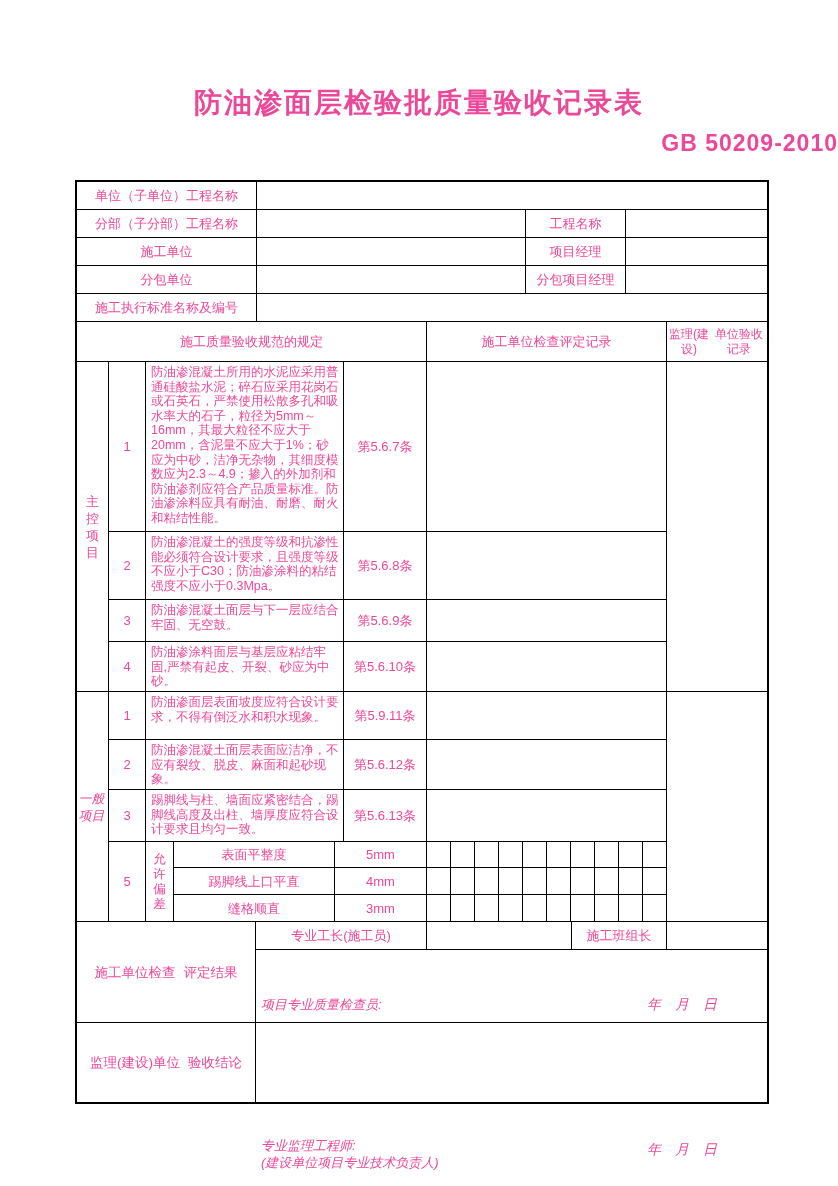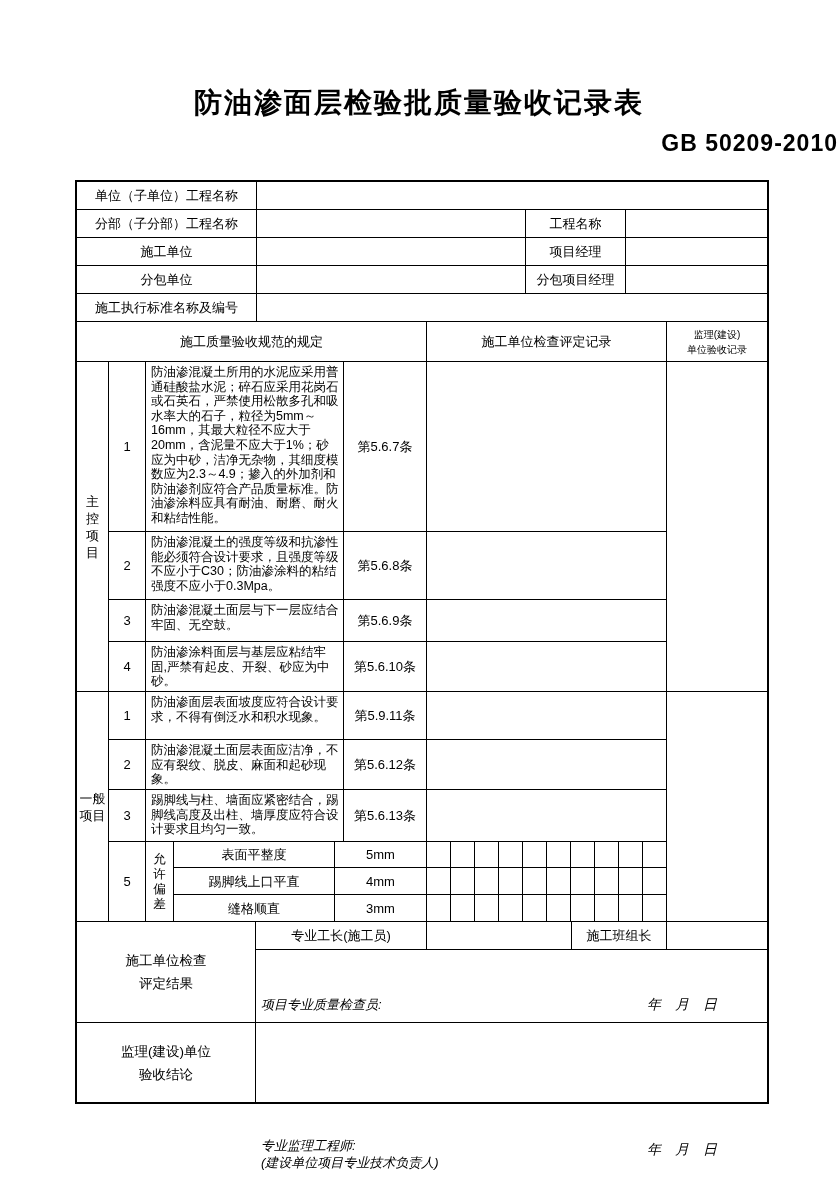--- a/index.html
+++ b/index.html
@@ -1,40 +1,40 @@
 <!DOCTYPE html>
 <html><head>
 <meta charset="utf-8">
 <style>
   html,body{margin:0;padding:0;background:#fff;}
   .sheet{position:relative;width:838px;height:1186px;background:#ffffff;
-         font-family:"Liberation Sans",sans-serif;color:#000000;overflow:hidden;border-radius:9px;}
+         font-family:"Liberation Sans",sans-serif;color:#ec4899;overflow:hidden;border-radius:9px;}
   .form-title{position:absolute;left:0;right:0;top:84px;text-align:center;
               font-size:28px;font-weight:bold;letter-spacing:2px;}
   .std-no{position:absolute;left:0;right:0;top:130px;text-align:right;
           font-size:23px;font-weight:bold;letter-spacing:1px;}
   .tbl{position:absolute;left:75px;top:180px;width:690px;height:920px;
        border:2px solid #000;box-sizing:content-box;}
   .cell{position:absolute;box-sizing:border-box;
         border-right:1px solid #000;border-bottom:1px solid #000;
         display:flex;align-items:center;justify-content:center;
         font-size:13px;line-height:15px;text-align:center;}
   .noR{border-right:none;} .noB{border-bottom:none;}
   .txt{align-items:flex-start;justify-content:flex-start;text-align:left;
        padding:3px 3px 0 5px;font-size:12.5px;line-height:14.6px;}
   .vword span{display:block;width:15px;word-break:break-all;line-height:17px;
               margin:0 auto;text-align:center;}
   .vword2 span{display:block;width:28px;word-break:break-all;line-height:17px;
-               margin:0 auto;text-align:center;}
+               margin:0 auto;text-align:left;font-style:italic;}
   .vnarrow span{display:block;width:13px;word-break:break-all;font-size:12.5px;
                 line-height:15px;margin:0 auto;text-align:center;}
   .measure-row{padding:0;display:flex;align-items:stretch;}
   .mcell{flex:1;border-right:1px solid #000;}
   .mcell:last-child{border-right:none;}
-  .foot-label{flex-direction:column;gap:8px;font-size:13.5px;}
+  .foot-label{flex-direction:row;gap:8px;font-size:13.5px;}
   .rel{position:relative;display:block;}
   .anch{position:absolute;font-size:13px;font-style:italic;}
 </style>
 </head>
 <body>
 
 <div class="sheet">
 
   <div class="form-title">防油渗面层检验批质量验收记录表</div>
   <div class="std-no">GB 50209-2010</div>
@@ -57,21 +57,21 @@
     <div class="cell" style="left:0;top:84px;width:180px;height:28px">分包单位</div>
     <div class="cell" style="left:180px;top:84px;width:269px;height:28px"></div>
     <div class="cell" style="left:449px;top:84px;width:100px;height:28px">分包项目经理</div>
     <div class="cell noR" style="left:549px;top:84px;width:141px;height:28px"></div>
 
     <div class="cell" style="left:0;top:112px;width:180px;height:28px">施工执行标准名称及编号</div>
     <div class="cell noR" style="left:180px;top:112px;width:510px;height:28px"></div>
 
     <div class="cell" style="left:0;top:140px;width:350px;height:40px">施工质量验收规范的规定</div>
     <div class="cell" style="left:350px;top:140px;width:240px;height:40px">施工单位检查评定记录</div>
-    <div class="cell noR" style="left:590px;top:140px;width:100px;height:40px;flex-direction:column;font-size:10px;line-height:15px">
+    <div class="cell noR" style="left:590px;top:140px;width:100px;height:40px;font-size:12px;line-height:15px">
       <span>监理(建设)</span>
       <span>单位验收记录</span>
     </div>
 
     <div class="cell vword" style="left:0;top:180px;width:32px;height:330px">
       <span>主控项目</span>
     </div>
     <div class="cell vword2" style="left:0;top:510px;width:32px;height:230px">
       <span>一般项目</span>
     </div>

